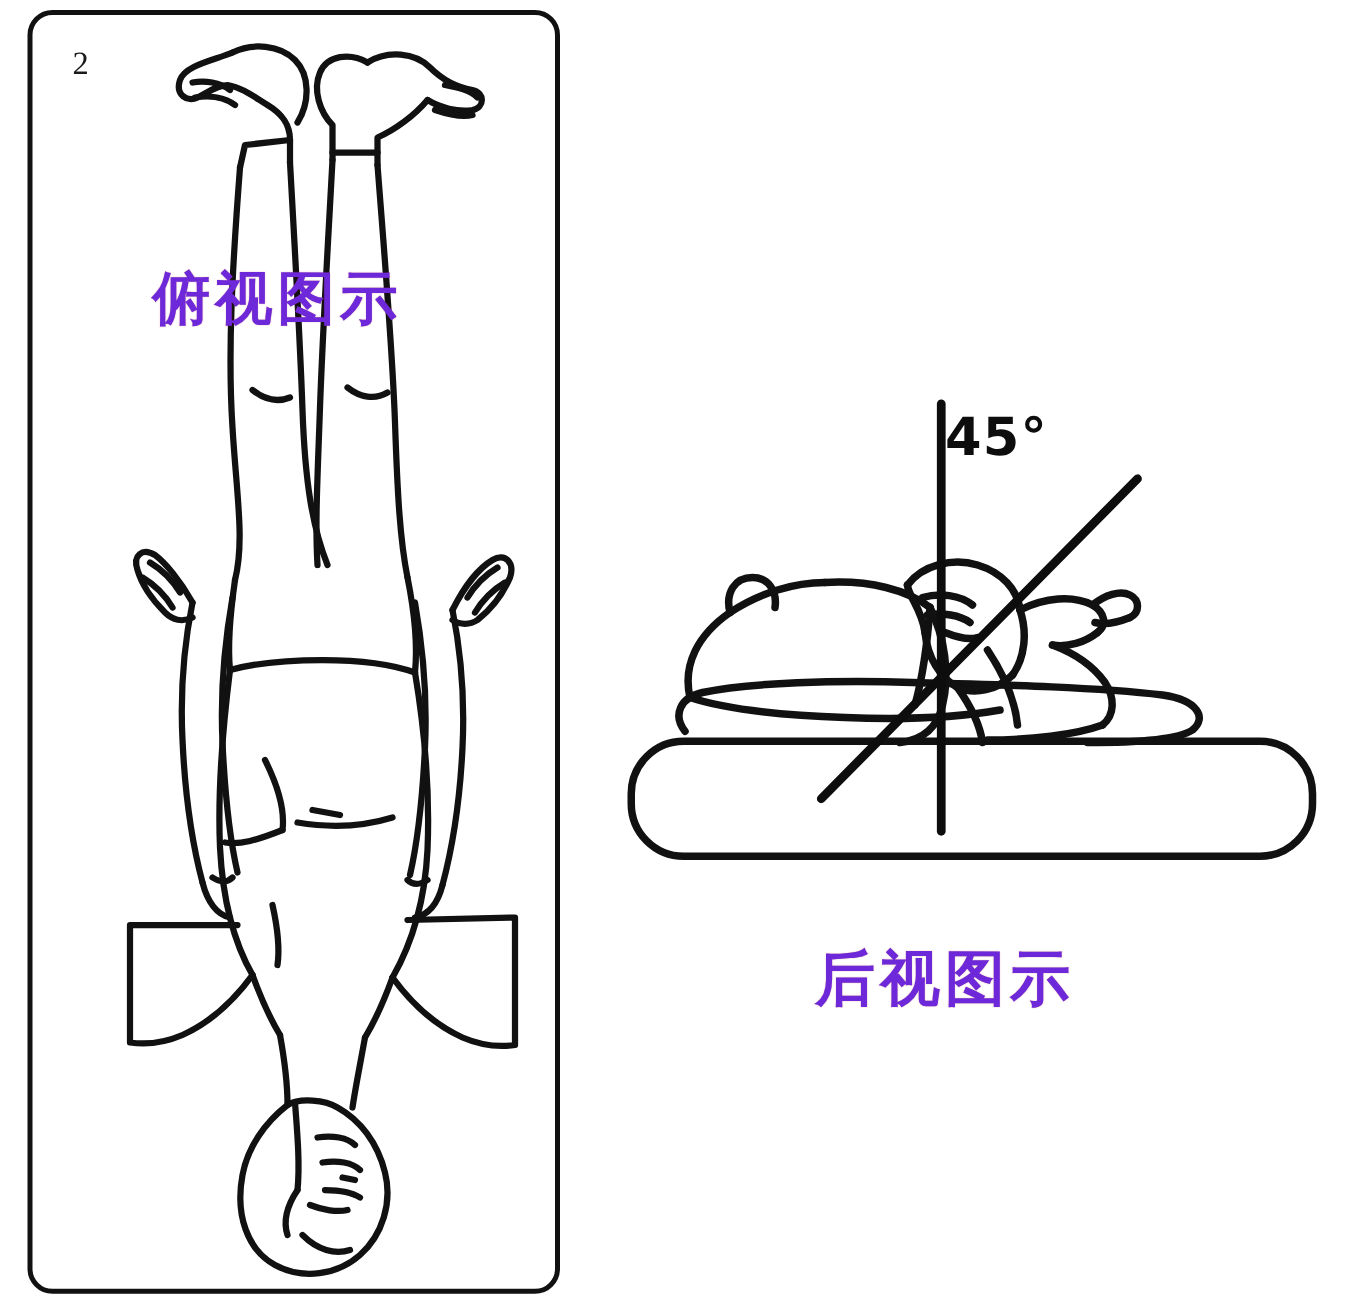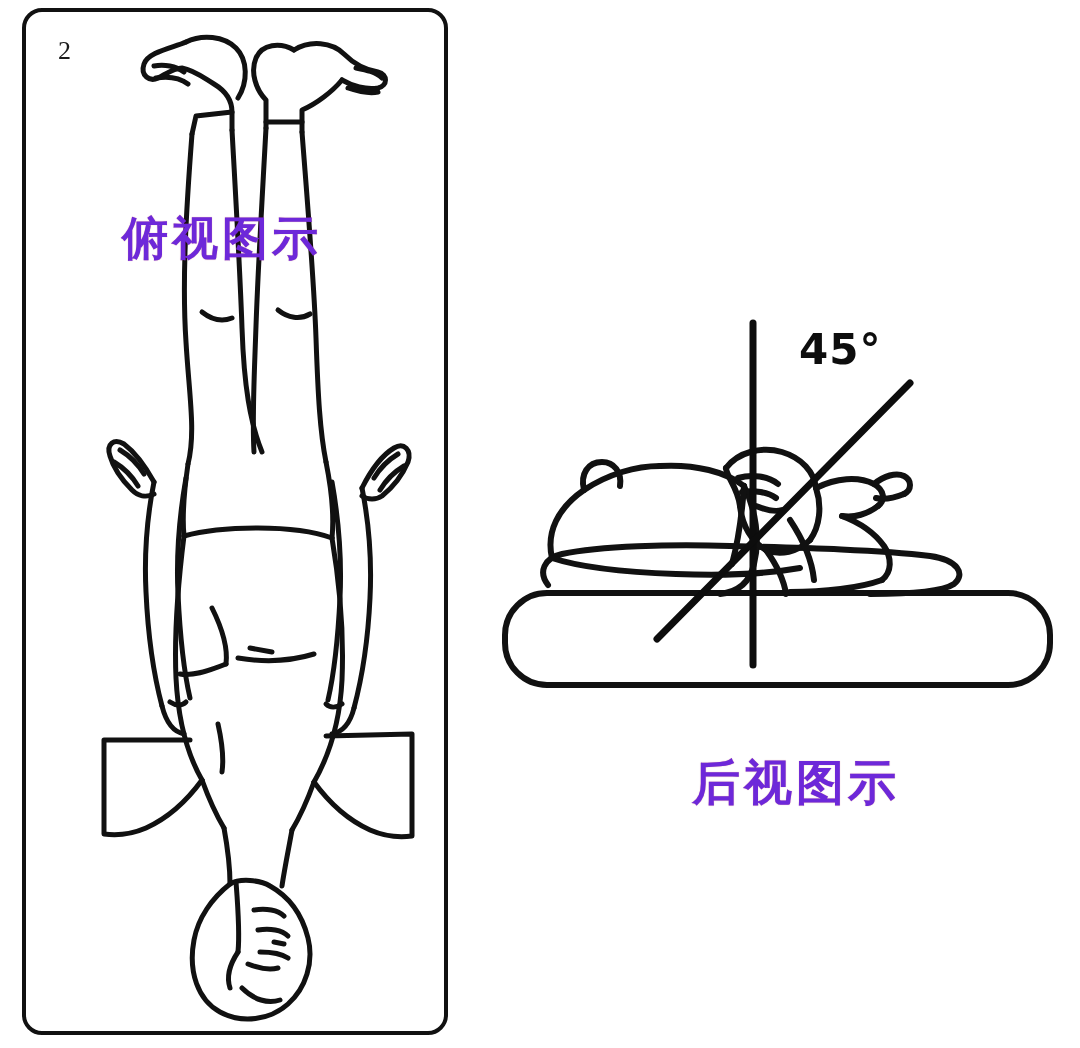--- a/index.html
+++ b/index.html
@@ -57,36 +57,36 @@
     white-space: nowrap;
     font-family: "DejaVu Sans", "Liberation Sans", sans-serif;
     text-shadow: 0 0 1px rgba(181,18,39,0.45);
   }
   #label-top-view {
     left: 122px;
     top: 208px;
     font-size: 46px;
   }
   #label-rear-view {
-    left: 692px;
+    left: 652px;
     top: 751px;
     font-size: 48px;
   }
 
   
   #right-panel {
     position: absolute;
     left: 480px;
     top: 300px;
     width: 600px;
     height: 420px;
   }
   #angle-label {
     position: absolute;
-    left: 799px;
+    left: 756px;
     top: 325px;
     font-size: 42px;
     font-weight: bold;
     color: #0d0d0d;
     letter-spacing: 1px;
     font-family: "DejaVu Sans", "Liberation Sans", sans-serif;
   }
 </style>
 </head>
 <body>

